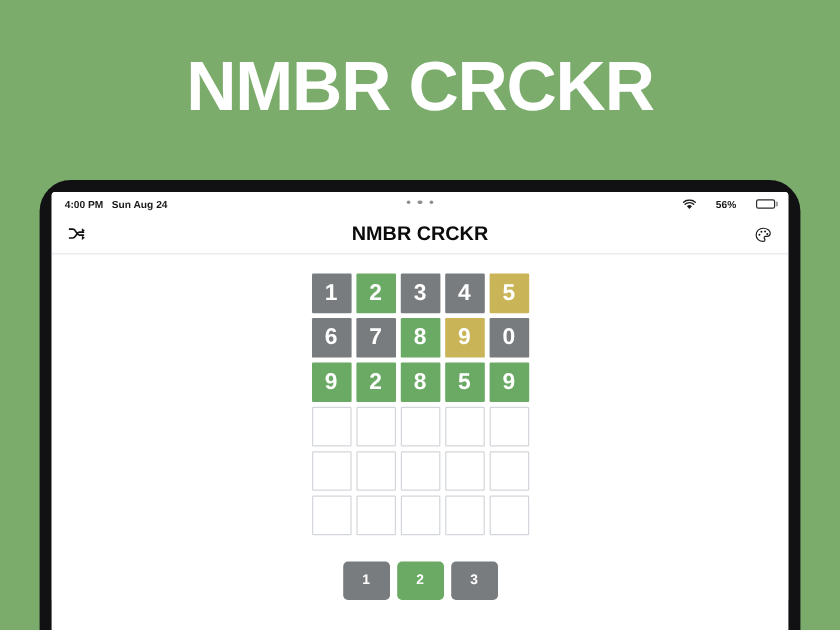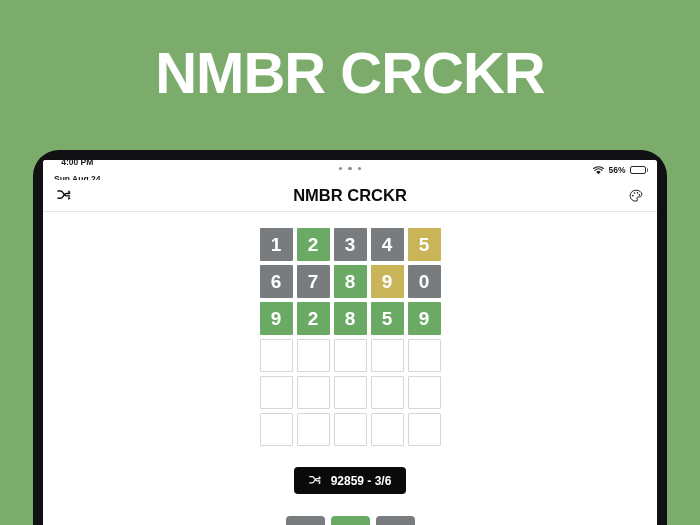--- a/index.html
+++ b/index.html
@@ -62,27 +62,26 @@
     color: #1a1a1a;
     background: #ffffff;
     position: relative;
     box-sizing: border-box;
   }
   .status-left {
     display: flex;
     align-items: center;
     gap: 7px;
     white-space: nowrap;
-    flex-direction: column;
   }
   .status-right {
     margin-left: auto;
     display: flex;
     align-items: center;
-    gap: 4px;
+    gap: 16px;
     white-space: nowrap;
   }
   .multitask-dots {
     position: absolute;
     left: 0; right: 0;
     top: 7px;
     margin: auto;
     width: 22px;
     display: flex;
     justify-content: space-between;
@@ -317,31 +316,20 @@
           <div class="tile empty"></div>
           <div class="tile empty"></div>
           <div class="tile empty"></div>
           <div class="tile empty"></div>
           <div class="tile empty"></div>
           <div class="tile empty"></div>
           <div class="tile empty"></div>
           <div class="tile empty"></div>
         </div>
 
-      <button class="share-btn">
-        <span>
-          <svg width="13" height="13" viewBox="0 0 16 16">
-            <path d="M1 3.2 h3 c1.4 0 2 1 2.9 2.6 c0.9 1.6 1.5 2.6 2.9 2.6 h3.6" stroke="#fff" stroke-width="1.5" fill="none" stroke-linecap="round"></path>
-            <path d="M1 11 h3 c1.4 0 2 -1 2.9 -2.6 c0.9 -1.6 1.5 -2.6 2.9 -2.6 h3.6" stroke="#fff" stroke-width="1.5" fill="none" stroke-linecap="round"></path>
-            <path d="M12 2.4 l2.6 1.9 l-2.6 1.9 z" fill="#fff"></path>
-            <path d="M12 9 l2.6 1.9 l-2.6 1.9 z" fill="#fff"></path>
-          </svg>
-        </span>
-        <span>92859 - 3/6</span>
-      </button>
 
       <div class="keyboard" id="keyboard">
           <button class="key absent">1</button>
           <button class="key correct">2</button>
           <button class="key absent">3</button>
         </div>
 
     </div>
   </div>
 </div>

